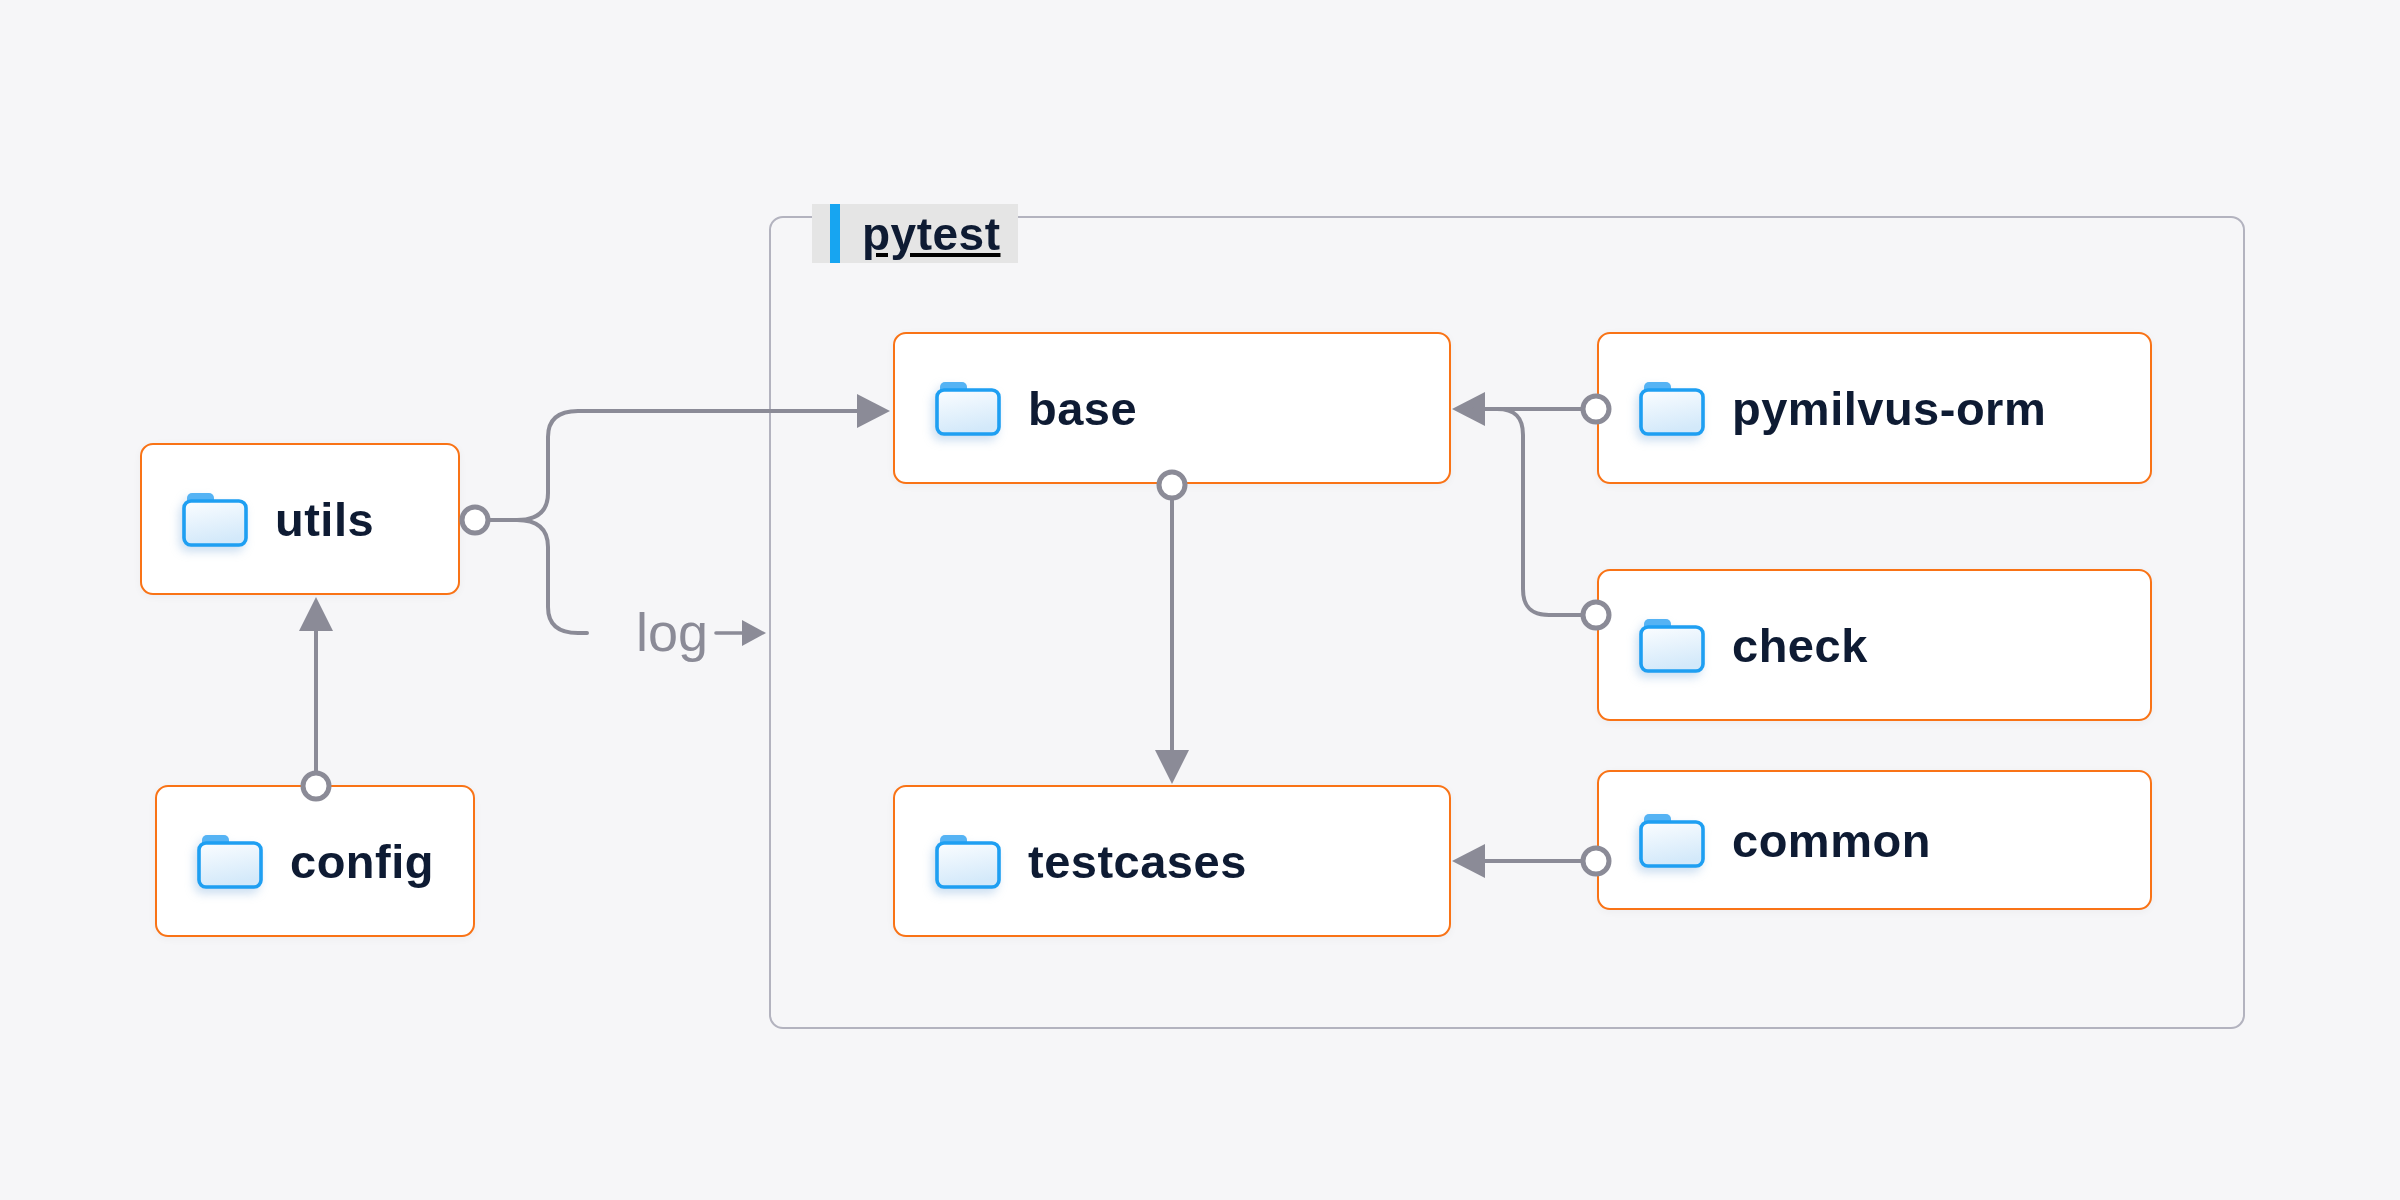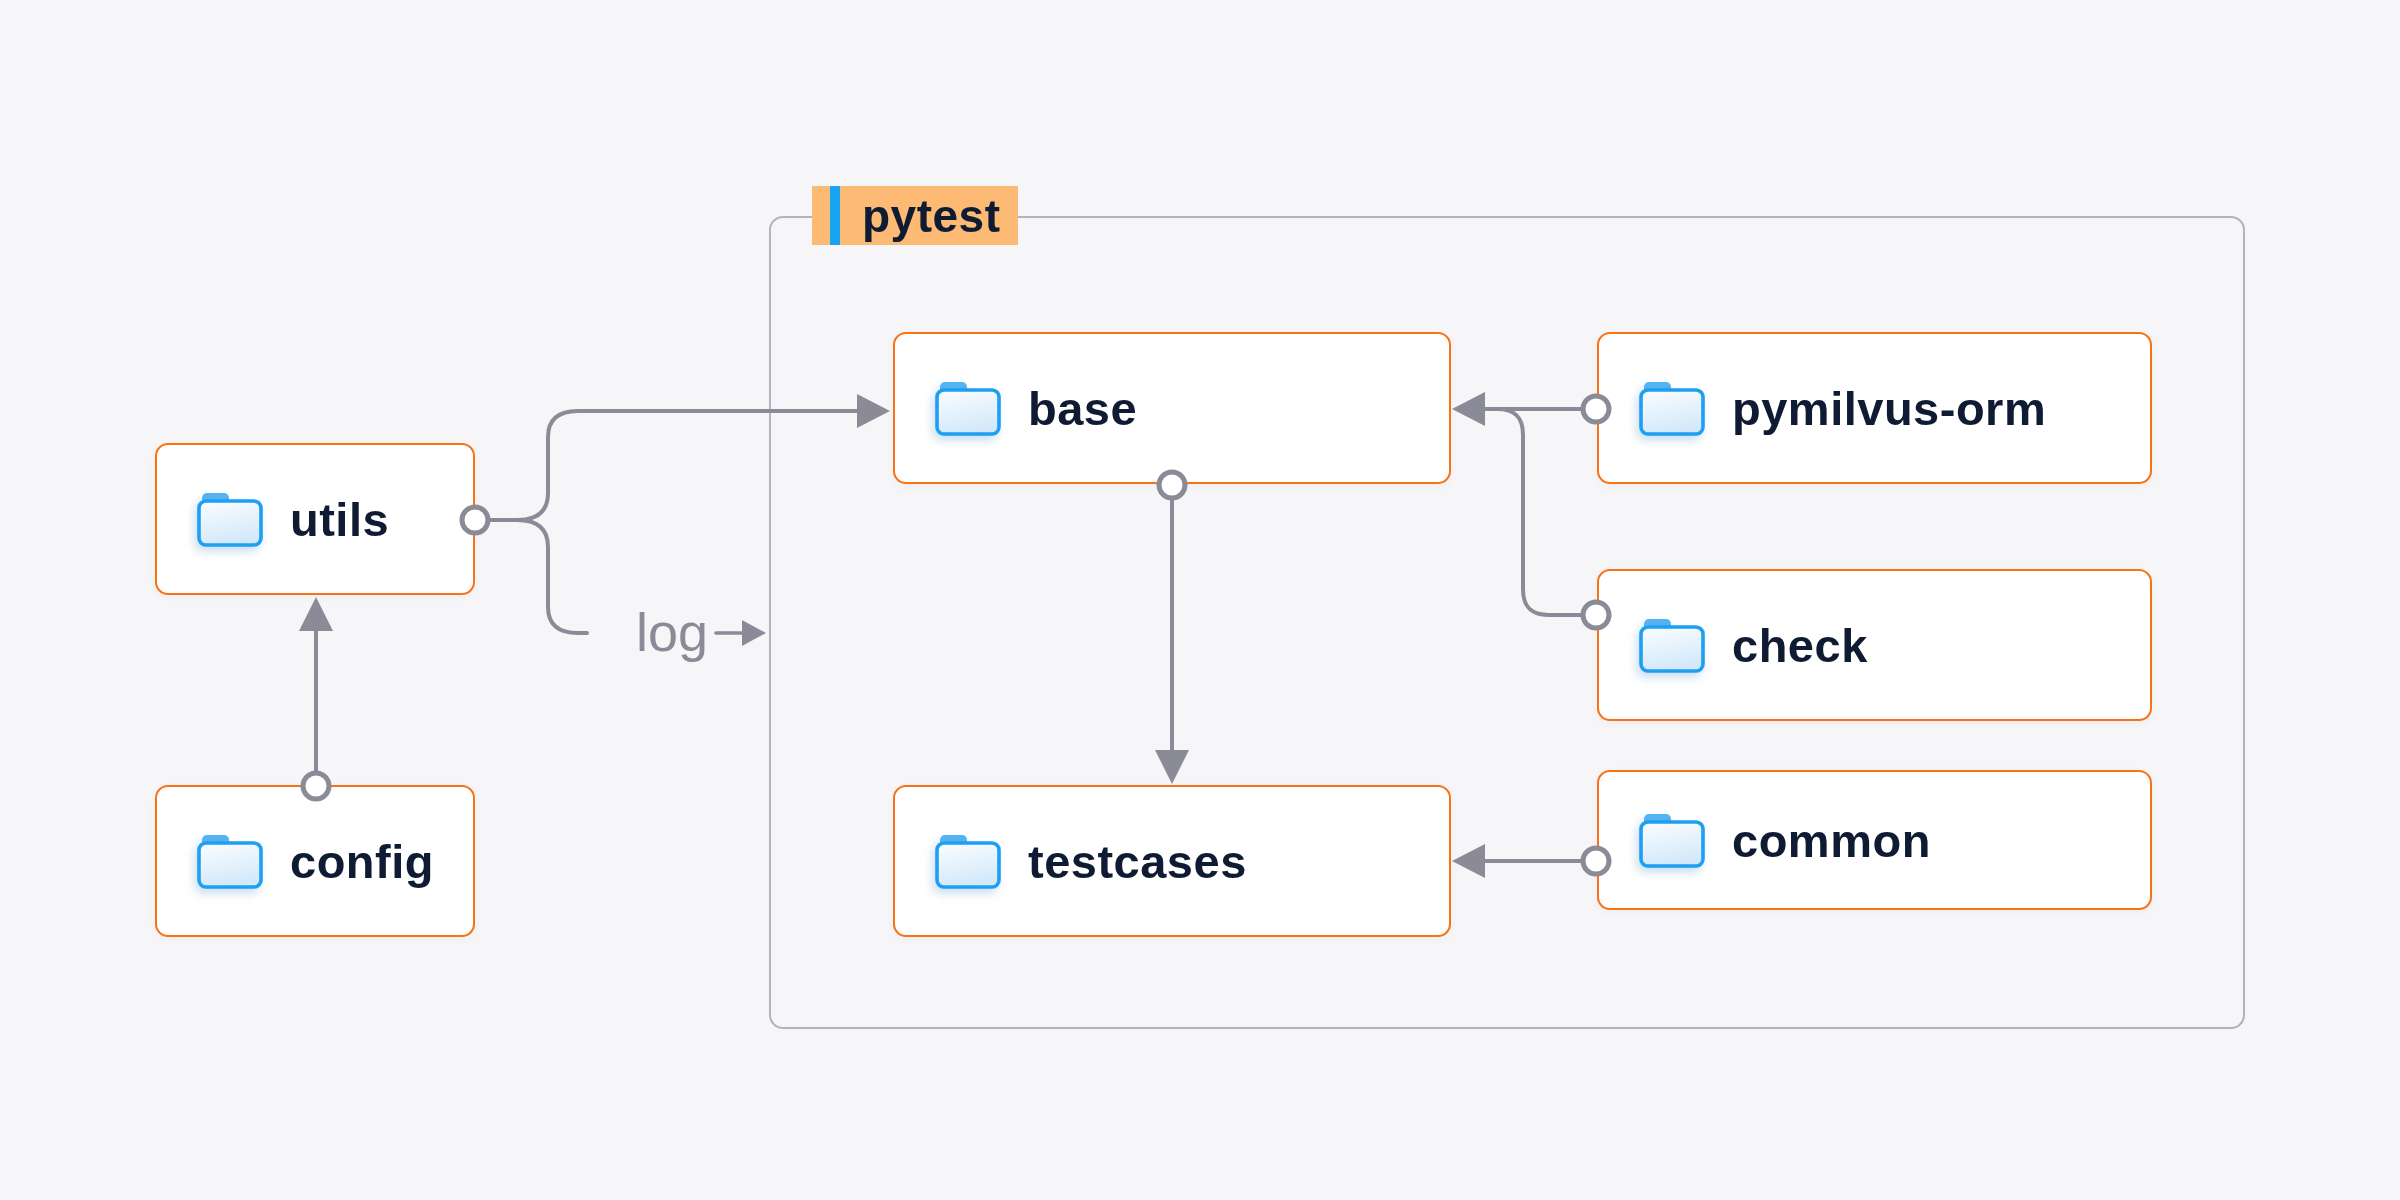--- a/index.html
+++ b/index.html
@@ -23,28 +23,29 @@
     top: 216px;
     width: 1476px;
     height: 813px;
     border: 2px solid #b3b3bf;
     border-radius: 14px;
     box-sizing: border-box;
   }
   .group-label {
     position: absolute;
     left: 812px;
-    top: 186px;
+    top: 204px;
     height: 59px;
     padding: 0 18px;
-    background: #fdba74;
+    background: #e5e5e5;
     display: flex;
     align-items: center;
     gap: 22px;
     z-index: 3;
+    text-decoration: underline;
   }
   .group-label .accent-bar {
     width: 10px;
     height: 59px;
     background: #17a5f1;
   }
   .group-label .group-title {
     font-size: 46px;
     font-weight: 600;
     color: #0e1b33;
@@ -70,21 +71,21 @@
     font-weight: 600;
     color: #0e1b33;
     letter-spacing: 0.5px;
     white-space: nowrap;
   }
   .node .folder {
     flex: 0 0 auto;
     filter: drop-shadow(-3px 5px 5px rgba(90, 150, 210, 0.30));
   }
 
-  #node-utils      { left: 155px;  top: 443px; width: 320px; height: 152px; }
+  #node-utils      { left: 140px;  top: 443px; width: 320px; height: 152px; }
   #node-config     { left: 155px;  top: 785px; width: 320px; height: 152px; }
   #node-base       { left: 893px;  top: 332px; width: 558px; height: 152px; }
   #node-pymilvus   { left: 1597px; top: 332px; width: 555px; height: 152px; }
   #node-check      { left: 1597px; top: 538px; width: 555px; height: 152px; margin-top: 31px; }
   #node-testcases  { left: 893px;  top: 785px; width: 558px; height: 152px; }
   #node-common     { left: 1597px; top: 770px; width: 555px; height: 140px; }
 
   
   .edge-label-log {
     position: absolute;

